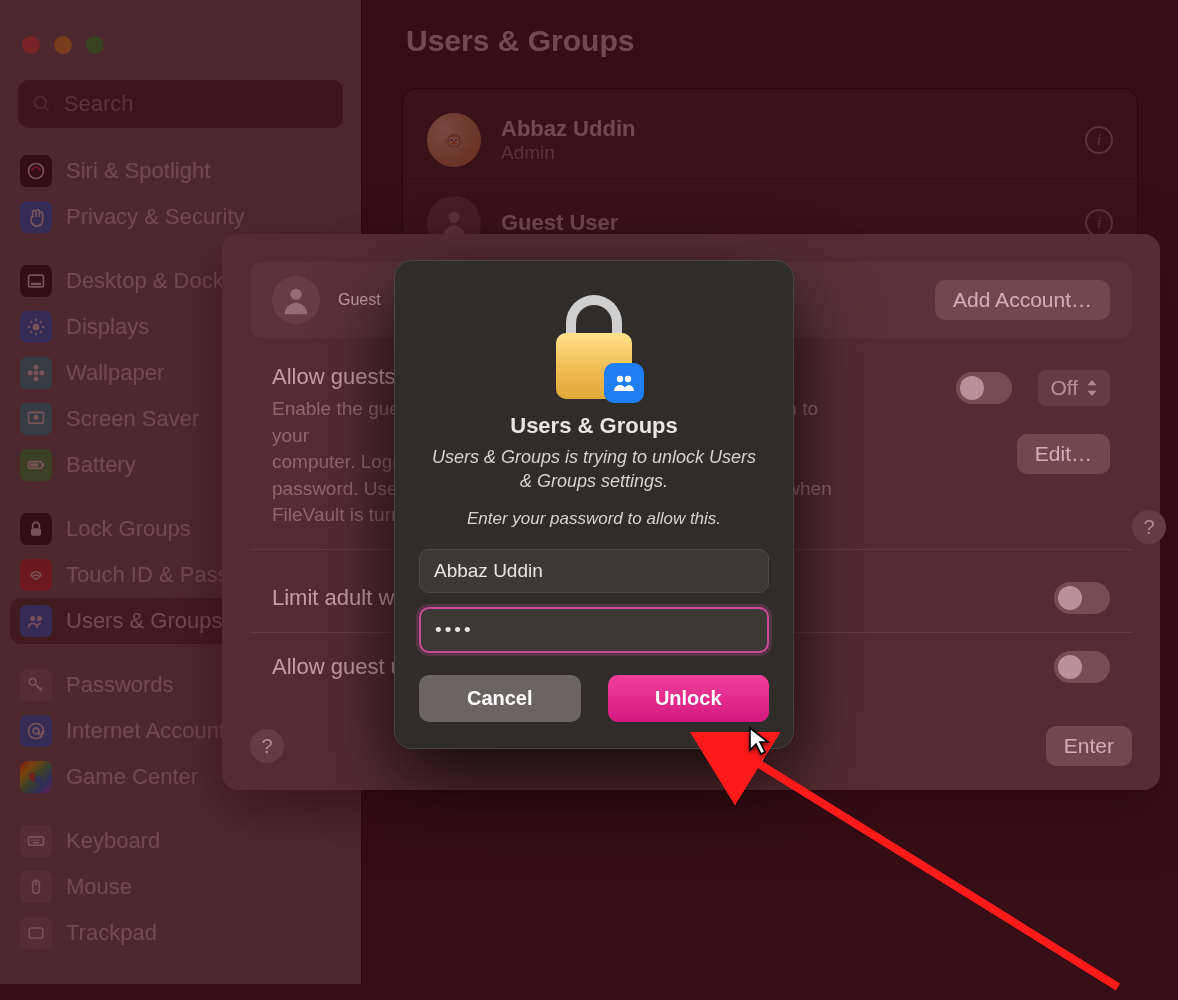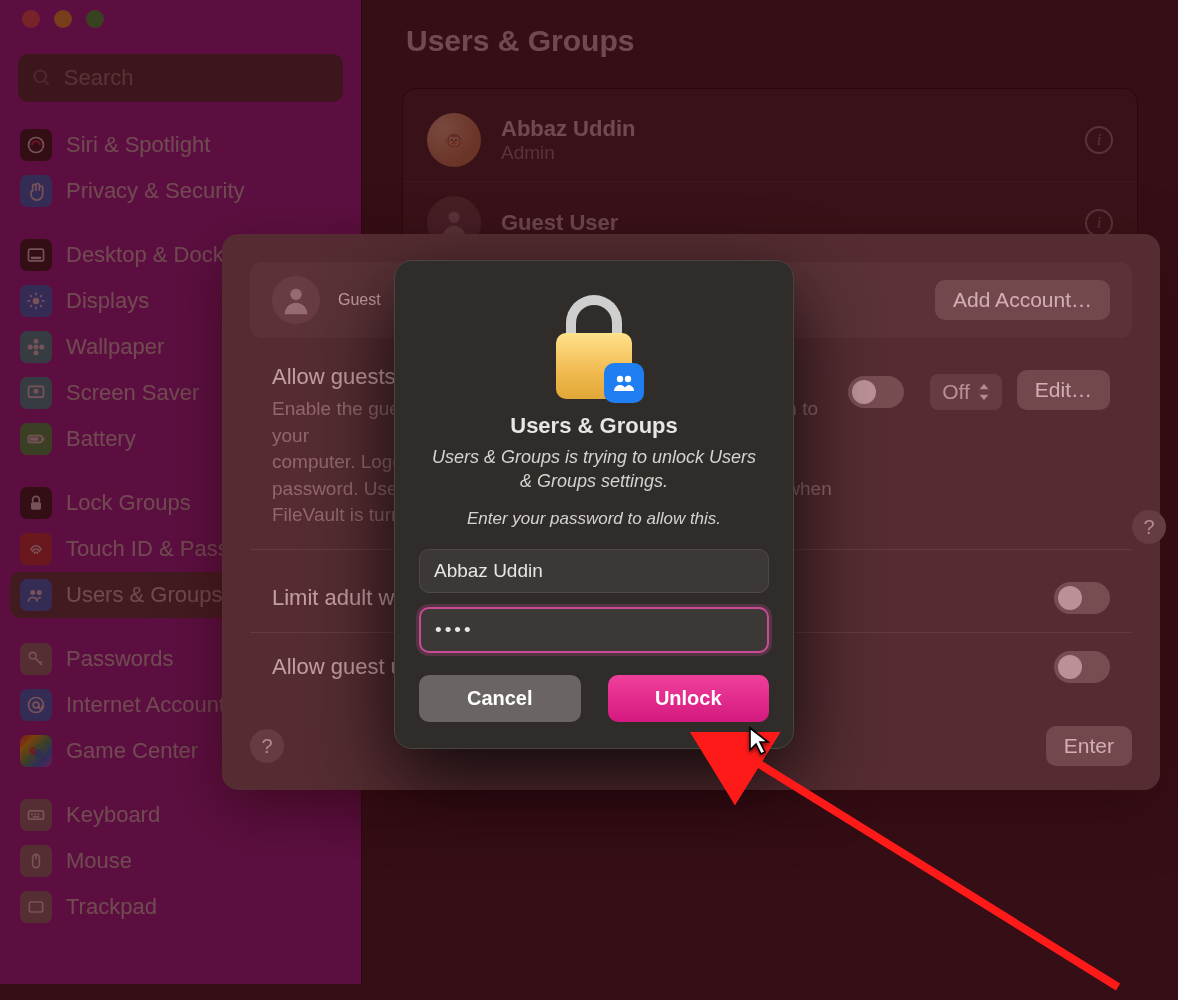--- a/index.html
+++ b/index.html
@@ -24,23 +24,23 @@
     font-family:-apple-system,BlinkMacSystemFont,"Helvetica Neue",Arial,sans-serif;
     color:var(--text);
     overflow:hidden;
     position:relative;
   }
 
   
   .sidebar{
     position:absolute;left:0;top:0;bottom:16px;
     width:var(--sidebar-w);
-    background:#a21caf;
+    background:#737373;
     border-right:1px solid #000;
-    padding-top:0;
+    padding-top:26px;
     overflow:hidden;
   }
   .traffic{display:flex;gap:14px;padding:10px 22px 26px;}
   .dot{width:18px;height:18px;border-radius:50%;}
   .dot.r{background:#ff5f57;} .dot.y{background:#febc2e;} .dot.g{background:#28c840;}
   .search-wrap{padding:0 18px 16px;}
   .search{
     background:#3b3735;border:none;border-radius:10px;
     width:100%;height:48px;display:flex;align-items:center;
     padding:0 14px;color:var(--text-dim);font-size:22px;
@@ -410,21 +410,21 @@
   <div class="sheet-block" style="display:flex;align-items:flex-start;">
     <div style="flex:1;">
       <div class="st">Allow guests to log in to this computer</div>
       <div class="sd">
         <span>Enable the guest account so that friends can temporarily log in to your</span><br>
         <span>computer. Logging in to the guest account does not require a</span><br>
         <span>password. Users cannot log in to the guest account remotely when</span><br>
         <span>FileVault is turned on.</span>
       </div>
     </div>
-    <div style="display:flex;flex-direction:row;align-items:flex-end;gap:15px;padding-top:6px;">
+    <div style="display:flex;flex-direction:column;align-items:flex-end;gap:28px;padding-top:6px;">
       <div style="display:flex;align-items:center;gap:26px;">
         <div class="toggle"></div>
         <div class="off-pill">
           <span>Off</span>
           <svg viewBox="0 0 12 18" fill="#cfcbc8">
               <path d="M6 0 L11 6 H1 Z"></path>
               <path d="M6 18 L1 12 H11 Z"></path>
             </svg>
         </div>
       </div>

